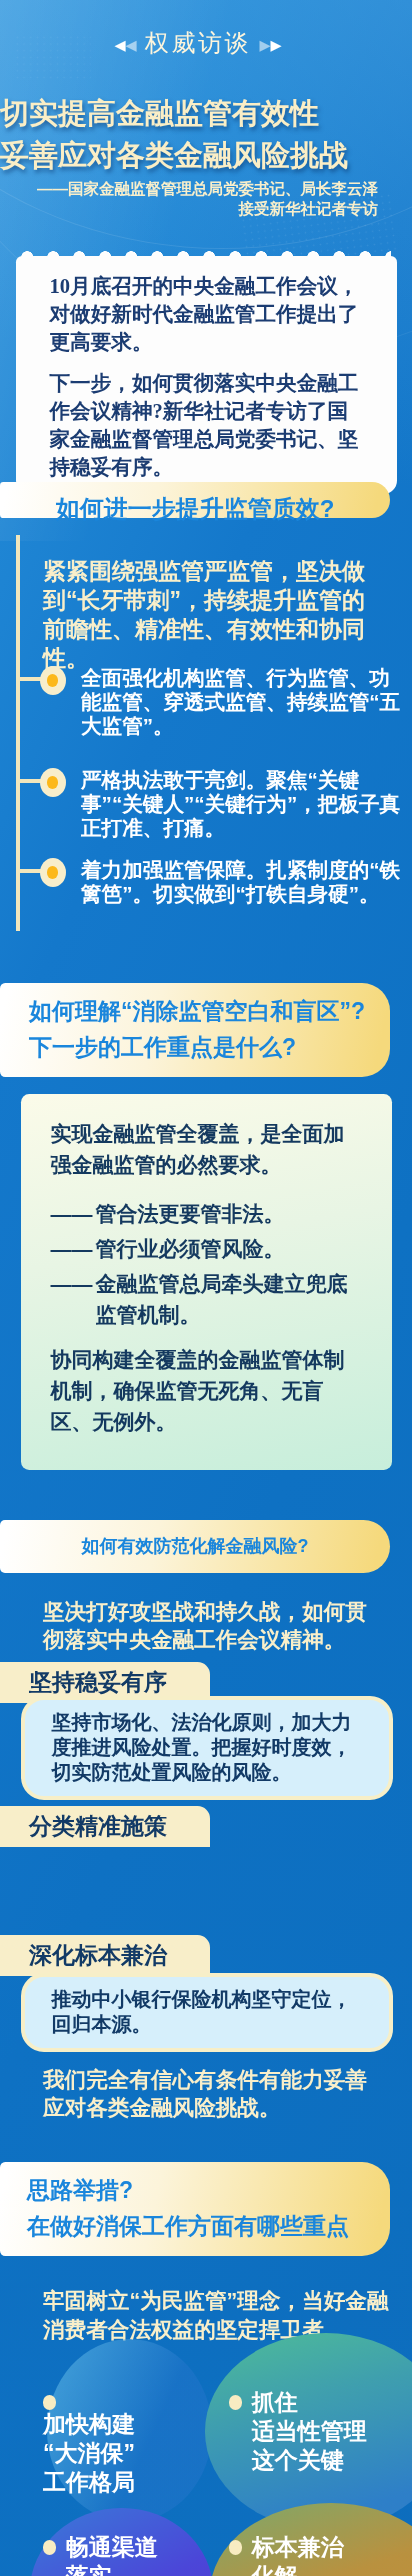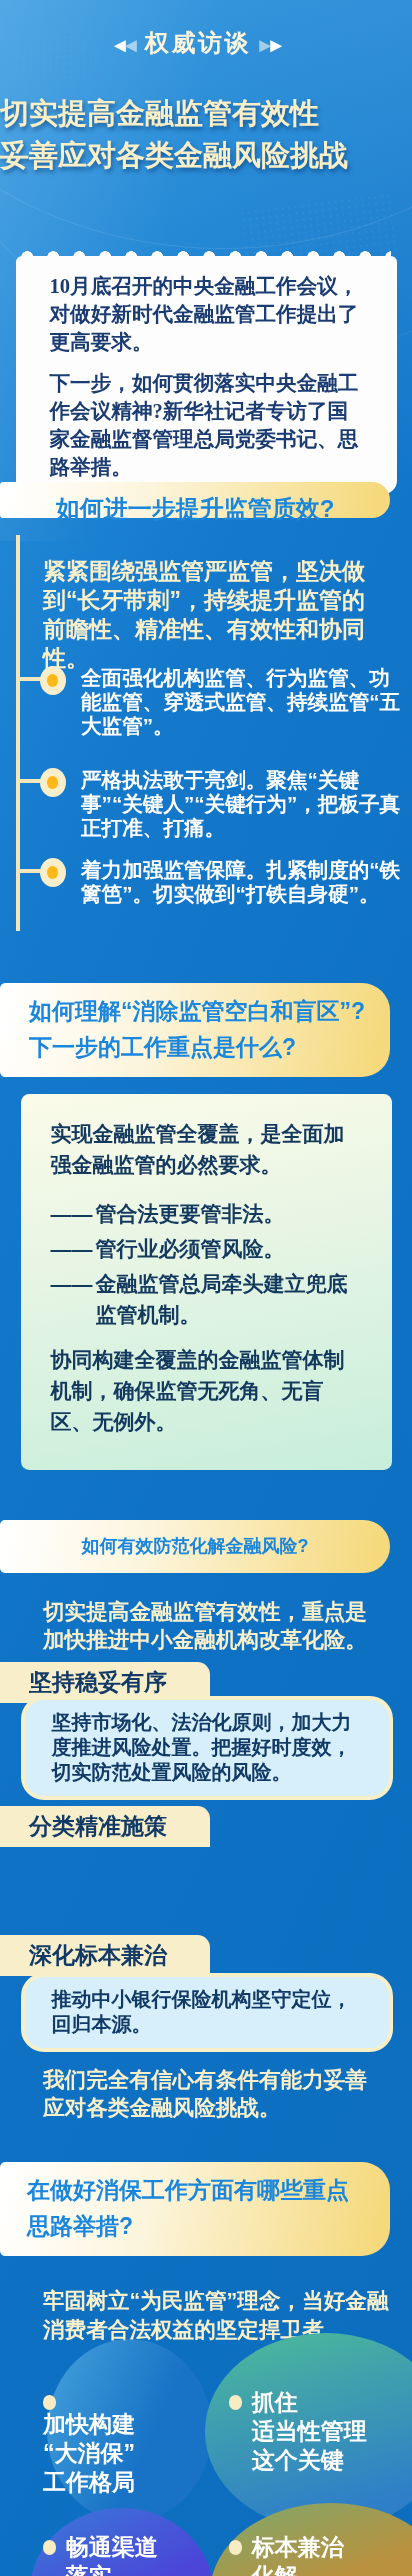--- a/index.html
+++ b/index.html
@@ -15,21 +15,21 @@
   .arc2{position:absolute;left:-93px;top:-330px;width:732px;height:685px;border-radius:50%;
     border:1px solid rgba(255,255,255,.07);}
   .dots{position:absolute;background-image:radial-gradient(rgba(210,232,250,.55) 0.8px,rgba(0,0,0,0) 1px);
     background-size:6.7px 6.7px;}
   .dots-a{left:242px;top:201px;width:155px;height:62px;opacity:.22;transform:rotate(-7deg);}
   .dots-b{left:14.4px;top:34px;width:77px;height:47px;opacity:.15;}
   .dots-c{left:307px;top:330px;width:90px;height:57px;opacity:.18;}
 
   
   .tag{position:absolute;top:27px;left:0;width:396px;text-align:center;
-    font-family:"Liberation Serif",serif;font-weight:700;font-size:24px;color:#fdf5dc;letter-spacing:2.6px;}
+    font-family:"Liberation Serif",serif;font-weight:400;font-size:24px;color:#fdf5dc;letter-spacing:2.6px;}
   .tag .arr{font-size:14.4px;vertical-align:middle;letter-spacing:0;}
   .arr-strong{color:#ffffff;}
   .arr-soft{color:rgba(255,255,255,.55);}
   .tag .gap-l{margin-right:8.2px;}
   .tag .gap-r{margin-left:8.2px;}
 
   
   .title{position:absolute;top:92px;left:0;width:412px;text-align:left;
     font-size:29px;line-height:42px;font-weight:900;color:#faeec6;
     text-shadow:1.5px 2.6px 4.1px rgba(8,48,102,.55);}
@@ -126,25 +126,29 @@
   <div class="dots dots-c"></div>
 
   <div class="tag">
     <span class="arr arr-strong">◀</span><span class="arr arr-soft gap-l">◀</span><span>权威访谈</span><span class="arr arr-soft gap-r">▶</span><span class="arr arr-strong">▶</span>
   </div>
 
   <div class="title">
     <div>切实提高金融监管有效性</div>
     <div>妥善应对各类金融风险挑战</div>
   </div>
+  <div class="subtitle">
+    <div>——国家金融监督管理总局党委书记、局长李云泽</div>
+    <div>接受新华社记者专访</div>
+  </div>
 
   <div class="card-shadow"></div>
   <div class="intro-card">
     <p>10月底召开的中央金融工作会议，对做好新时代金融监管工作提出了更高要求。</p>
-    <p>下一步，如何贯彻落实中央金融工作会议精神?新华社记者专访了国家金融监督管理总局党委书记、思路举措。</p>
+    <p>下一步，如何贯彻落实中央金融工作会议精神?新华社记者专访了国家金融监督管理总局党委书记、坚持稳妥有序。</p>
   </div>
 
   <div id="q1-banner" class="qbanner q-center">如何进一步提升监管质效?</div>
   <div class="rail"></div>
   <div class="a1-intro">紧紧围绕强监管严监管，坚决做到“长牙带刺”，持续提升监管的前瞻性、精准性、有效性和协同性。</div>
 
   <div id="b1" class="bitem">
     <span class="stub"></span>
     <span class="ring">
         <i></i>
@@ -183,33 +187,33 @@
       </div>
       <div class="dash-row">
         <span class="dash">——</span>
         <span>金融监管总局牵头建立兜底监管机制。</span>
       </div>
     </div>
     <p class="gp2">协同构建全覆盖的金融监管体制机制，确保监管无死角、无盲区、无例外。</p>
   </div>
 
   <div id="q3-banner" class="qbanner q-center">如何有效防范化解金融风险?</div>
-  <div class="a3-intro">切实提高金融监管有效性，重点是加快推进中小金融机构改革化险。</div>
+  <div class="a3-intro">坚决打好攻坚战和持久战，如何贯彻落实中央金融工作会议精神。</div>
 
   <div id="tab1" class="tab">坚持稳妥有序</div>
   <div id="scard1" class="scard">坚持市场化、法治化原则，加大力度推进风险处置。把握好时度效，切实防范处置风险的风险。</div>
   <div id="tab2" class="tab">分类精准施策</div>
   <div id="tab3" class="tab">深化标本兼治</div>
   <div id="scard3" class="scard">推动中小银行保险机构坚守定位，回归本源。</div>
 
   <div class="a3-outro">我们完全有信心有条件有能力妥善应对各类金融风险挑战。</div>
 
   <div id="q4-banner" class="qbanner">
+    <div>思路举措?</div>
     <div>在做好消保工作方面有哪些重点</div>
-    <div>思路举措?</div>
   </div>
   <div class="a4-intro">牢固树立“为民监管”理念，当好金融消费者合法权益的坚定捍卫者。</div>
 
   <div class="circ c1"></div>
   <div class="circ c2"></div>
   <div class="circ c3"></div>
   <div class="circ c4"></div>
 
   <div id="gc1" class="gcell">
     <span class="dot"></span>

